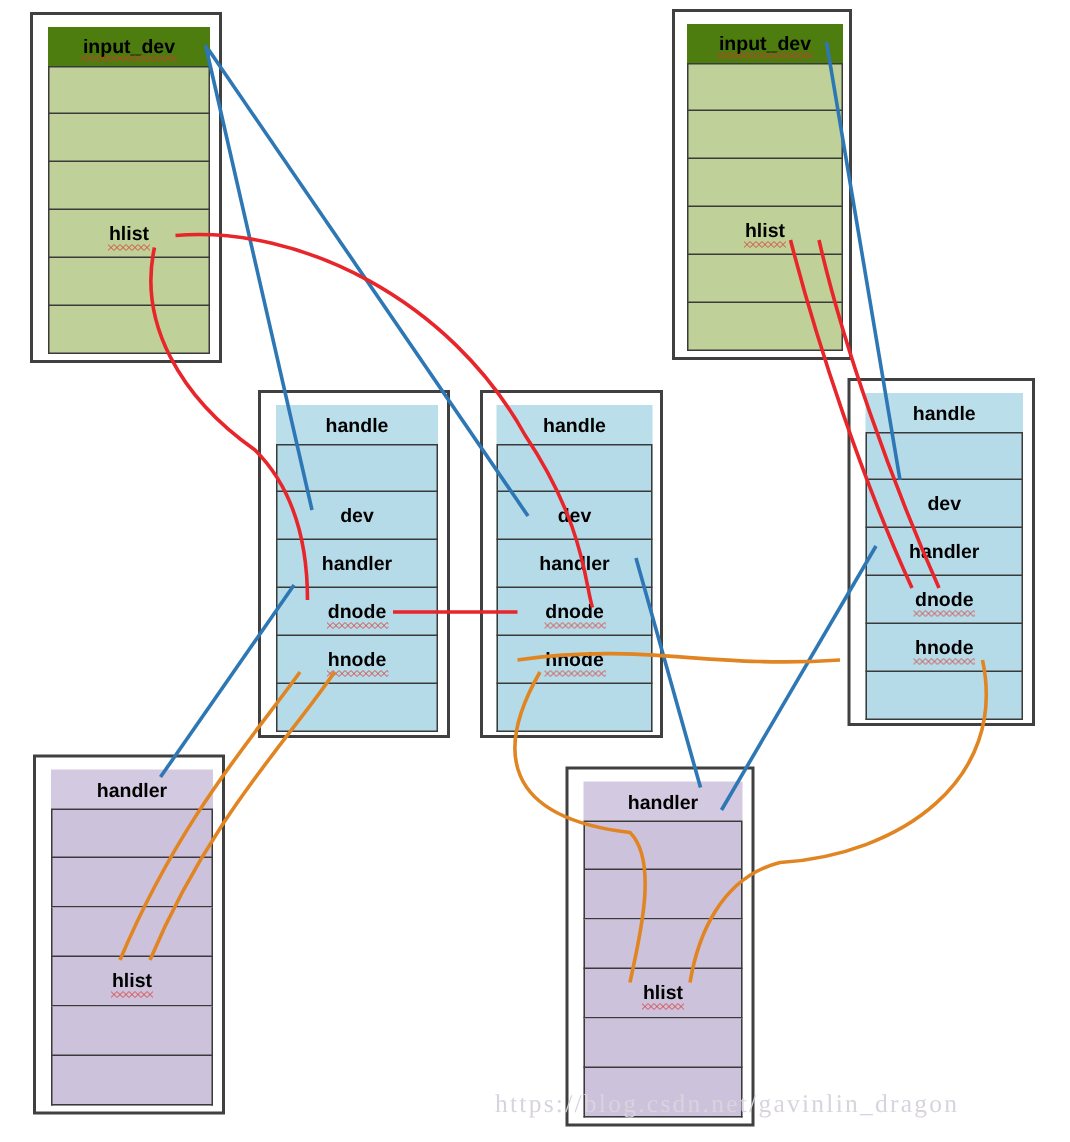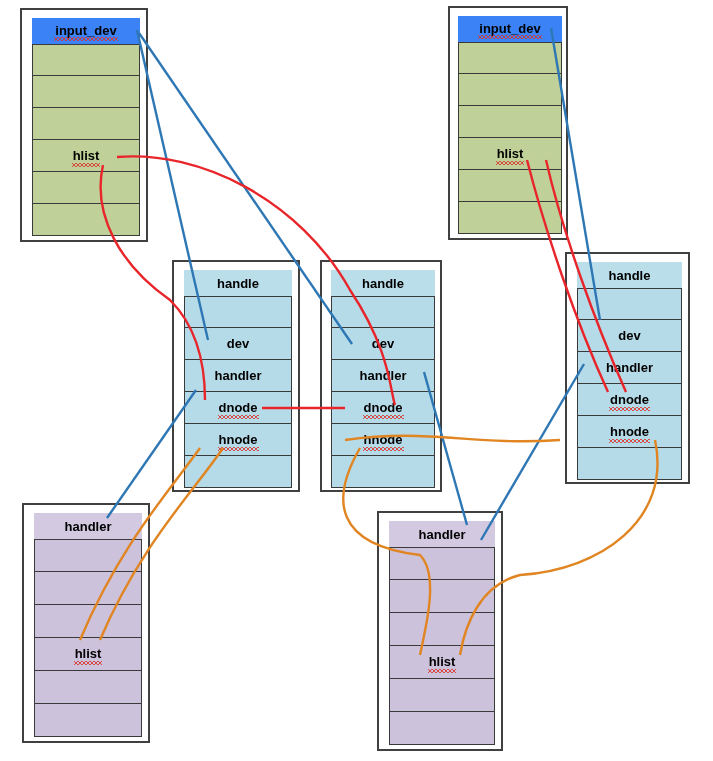--- a/index.html
+++ b/index.html
@@ -44,21 +44,21 @@
     display: flex;
     align-items: center;
     justify-content: center;
     font-weight: bold;
     font-size: 13px;
     color: #000000;
   }
   .struct .row.nb { border-top: none; }
 
   
-  .green .hdr  { background: #3b82f6; }
+  .green .hdr  { background: #4d7c0f; }
   .green .row  { background: #bfd198; }
   .blue  .hdr  { background: #badfeb; }
   .blue  .row  { background: #b6dbe8; }
   .purple .hdr { background: #d3c9e0; }
   .purple .row { background: #cdc2dc; }
 
   
   .sq {
     position: relative;
     display: inline-block;
@@ -270,13 +270,14 @@
       <path d="M223,448 C 195,490 140,545 100,640" marker-start="url(#ahOrange)" marker-end="url(#ahOrange)"></path>
 
       <path d="M345,440 C 430,428 470,446 560,440" marker-start="url(#ahOrange)" marker-end="url(#ahOrange)"></path>
 
       <path d="M360,448 C 330,500 335,545 420,555 C 440,575 425,630 420,655" marker-start="url(#ahOrange)" marker-end="url(#ahOrange)"></path>
 
       <path d="M655,440 C 672,520 600,570 520,575 C 480,585 465,625 460,655" marker-start="url(#ahOrange)" marker-end="url(#ahOrange)"></path>
     </g>
   </svg>
 
+  <div class="watermark">https://blog.csdn.net/gavinlin_dragon</div>
 </div>
 
 </body></html>

